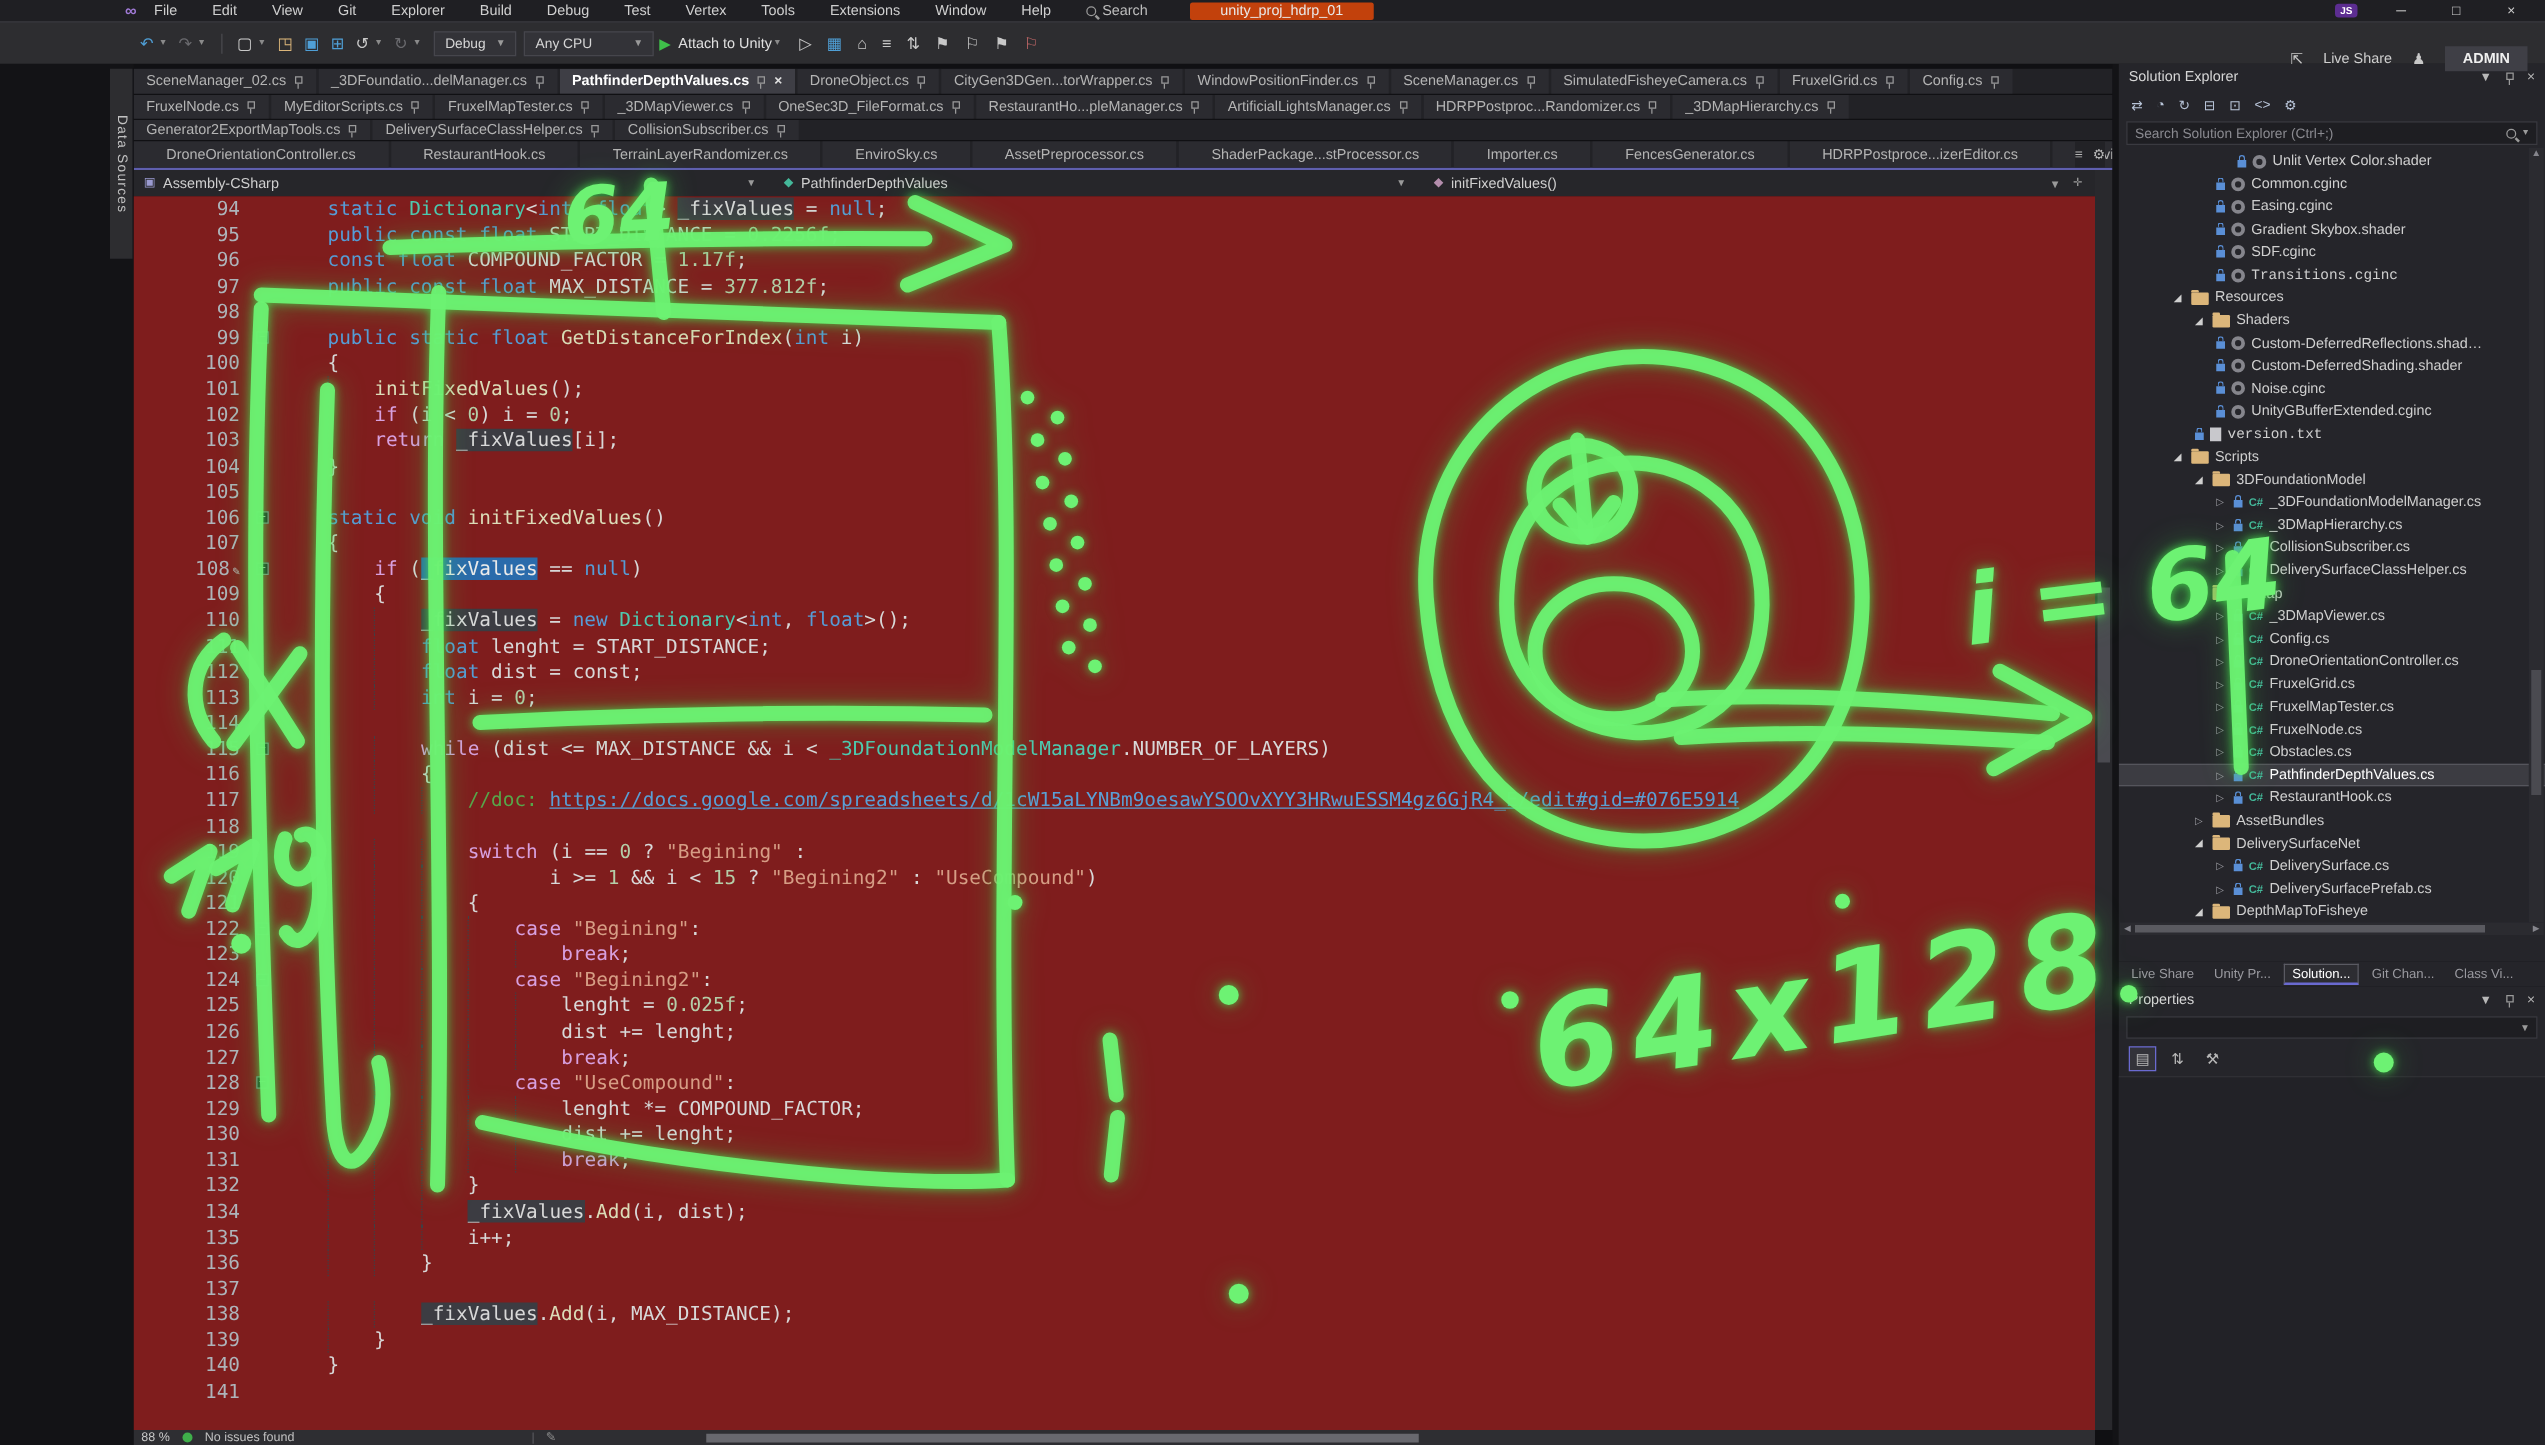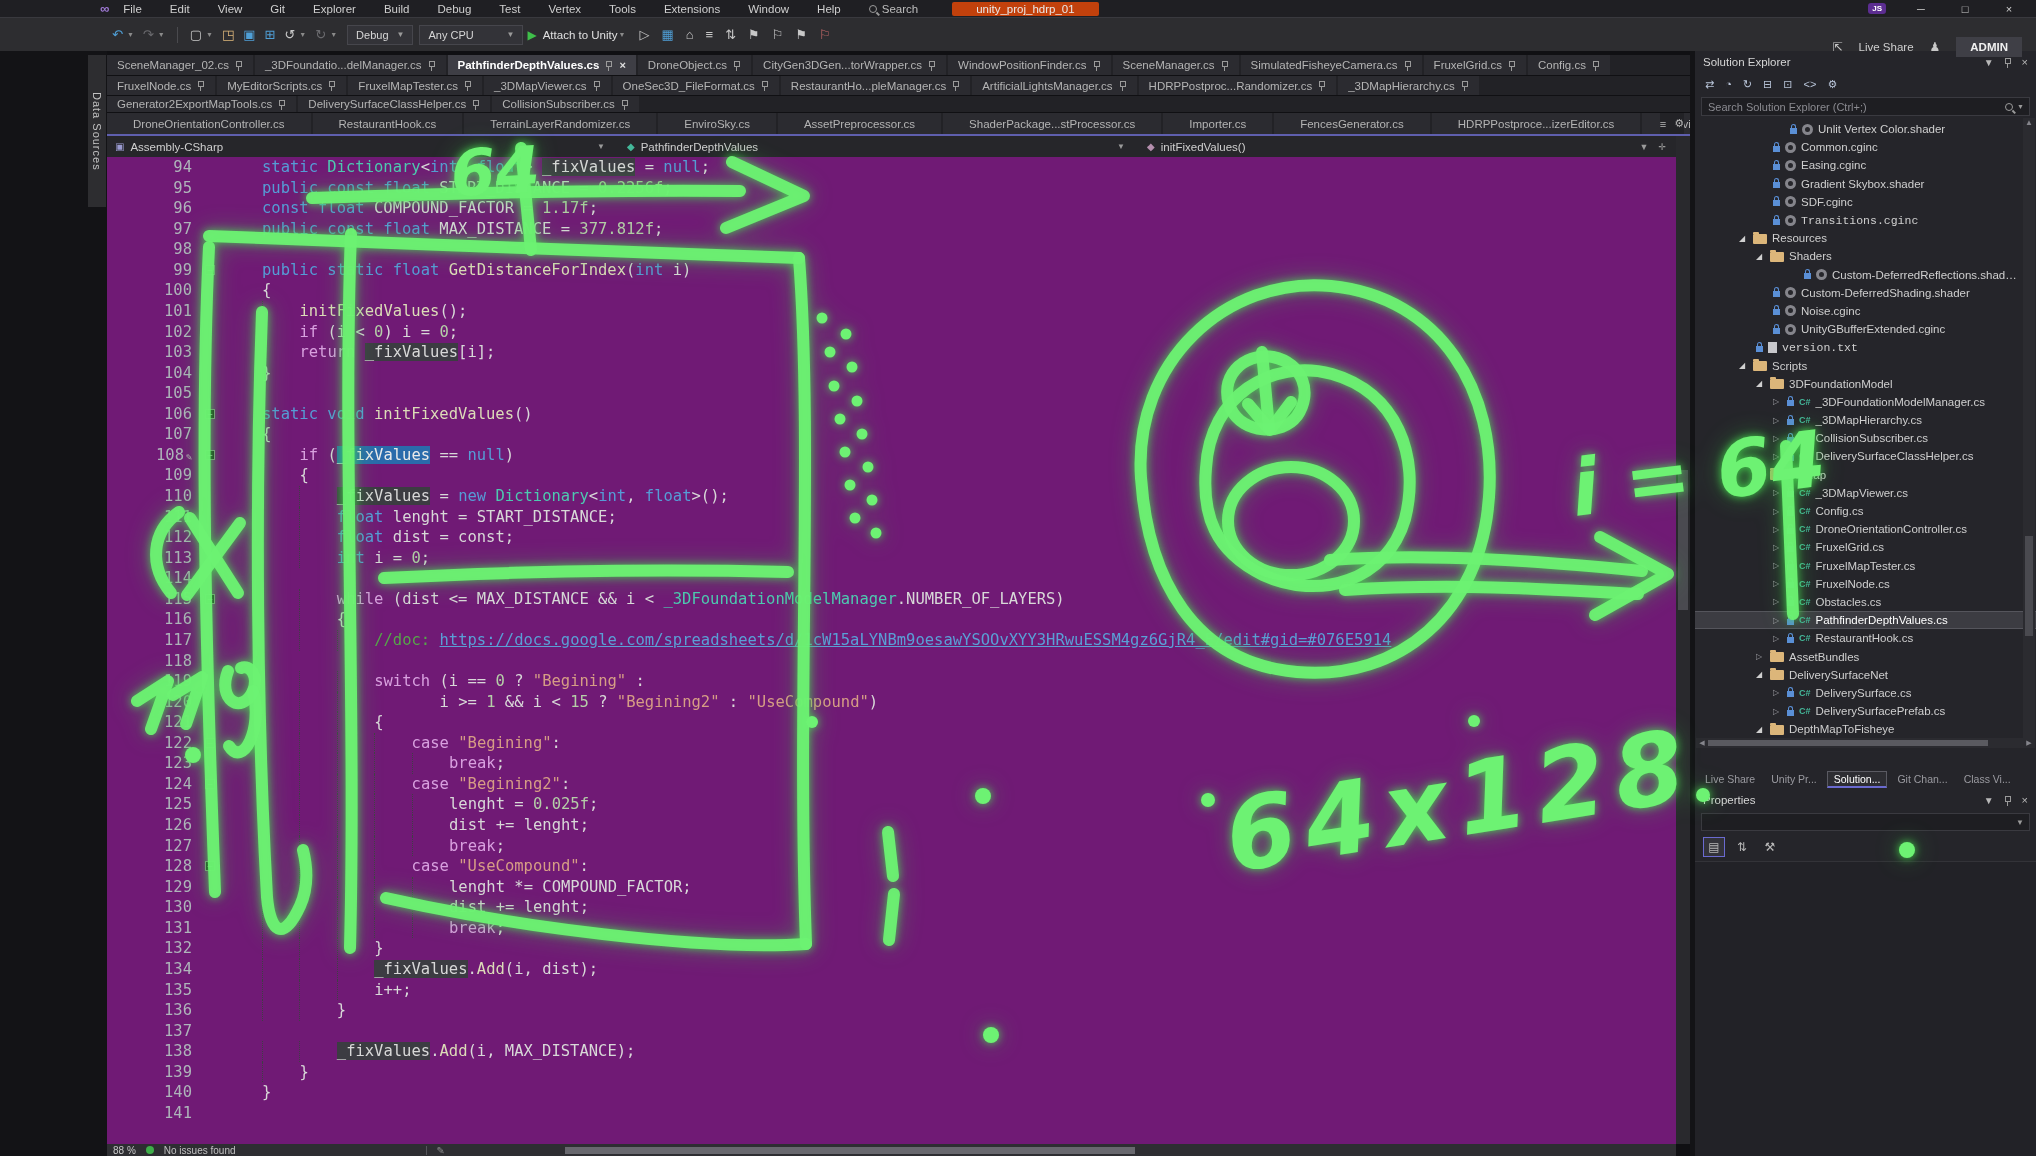--- a/index.html
+++ b/index.html
@@ -63,21 +63,21 @@
 
   
   #breadcrumb { left:107px; top:136px; width:1569px; height:21px; background:#26262a; display:flex; align-items:center; }
   .bc-seg { display:flex; align-items:center; gap:6px; height:100%; padding:0 8px; }
   .bc-label { color:#cfcfcf; font-size:11.5px; white-space:nowrap; }
   .bc-caret { color:#9a9a9a; font-size:8px; margin-left:auto; padding-right:6px; }
   .bc-ic { font-size:10px; }
   #bc-right { margin-left:auto; display:flex; gap:10px; align-items:center; color:#9a9a9a; font-size:9px; padding-right:10px; }
 
   
-  #code-area { left:107px; top:157px; width:1569px; height:987px; background:#701a75; overflow:hidden; }
+  #code-area { left:107px; top:157px; width:1569px; height:987px; background:#7f1d1d; overflow:hidden; }
   .cl { display:flex; height:20.57px; position:relative; font-family:"DejaVu Sans Mono","Liberation Mono",monospace;
         font-size:15.5px; line-height:20.57px; white-space:pre; }
   .g { width:93px; text-align:right; padding-right:8px; color:#aeb4ba; flex:none; }
   .fm { width:24px; flex:none; position:relative; }
   .fb { position:absolute; left:5px; top:5px; width:10px; height:10px; border:1px solid #8a8a8a; color:#c8c8c8;
         font-size:9px; line-height:8px; text-align:center; background:#1b1b1d; }
   .pen-mark { color:#b8b8b8; font-size:10px; margin-left:2px; }
   .ct { position:relative; color:#d8d8d8; }
   .ig { position:absolute; top:0; width:0; height:100%; border-left:1px dotted #3f3f44; }
   .tk-k { color:#569cd6; } .tk-c { color:#d8a0df; } .tk-t { color:#4ec9b0; }
@@ -508,21 +508,21 @@
       <div class="trow" style="padding-left: 44px;">
         <span class="chev open">◢</span>
         <span class="folder-ic"></span>
         <span>Resources</span>
       </div>
       <div class="trow" style="padding-left: 61px;">
         <span class="chev open">◢</span>
         <span class="folder-ic"></span>
         <span>Shaders</span>
       </div>
-      <div class="trow" style="padding-left: 109px; text-align: center;">
+      <div class="trow" style="padding-left: 78px; text-align: center;">
         <span class="lock-ic"></span>
         <span class="asset-ic"></span>
         <span>Custom-DeferredReflections.shad…</span>
       </div>
       <div class="trow" style="padding-left: 78px;">
         <span class="lock-ic"></span>
         <span class="asset-ic"></span>
         <span>Custom-DeferredShading.shader</span>
       </div>
       <div class="trow" style="padding-left: 78px;">

